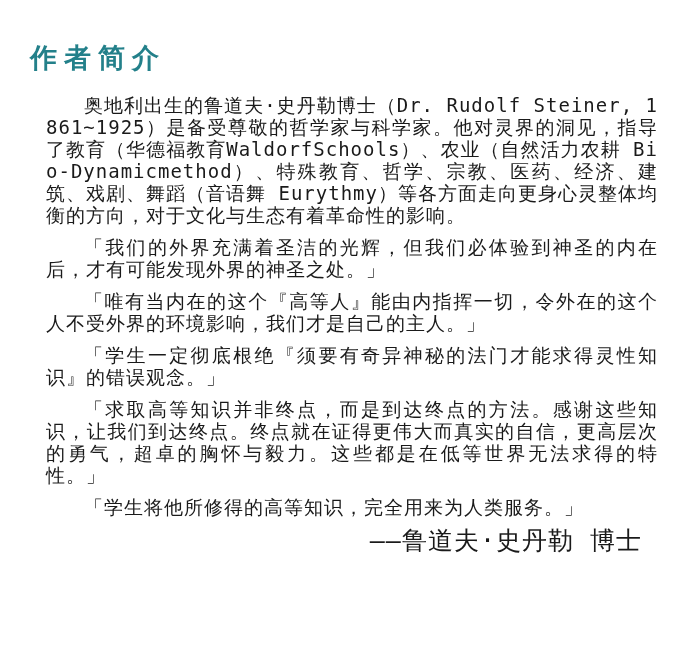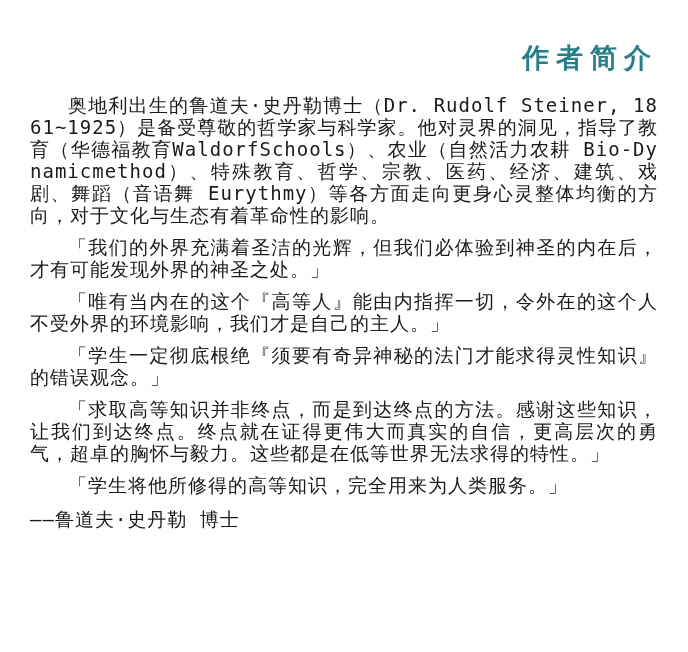--- a/index.html
+++ b/index.html
@@ -16,41 +16,42 @@
   }
   .page {
     box-sizing: border-box;
     width: 688px;
     height: 652px;
     padding: 42px 30px 0 30px;
     background: #ffffff;
   }
   .title {
     margin: 0 0 20px 0;
-    text-align: right;
+    text-align: left;
     font-family: "DejaVu Serif", "Liberation Serif", serif;
     font-size: 27px;
     font-weight: bold;
     letter-spacing: 7px;
     line-height: 32px;
   }
   .para {
-    margin: 0 0 10px 0;
+    margin: 0 0 10px 16px;
     font-size: 19px;
     line-height: 22px;
     letter-spacing: 1px;
     text-align: justify;
     text-indent: 2em;
     word-break: break-all;
   }
   .attribution {
     margin-top: 12px;
     padding-right: 16px;
+    text-align: right;
     text-indent: 0;
-    font-size: 19px;
+    font-size: 25px;
     line-height: 22px;
     letter-spacing: 1px;
   }
 </style>
 </head>
 <body style="color: rgb(26, 26, 26); background: rgb(255, 255, 255);">
 
 <div class="page">
   <h1 class="title" style="color: rgb(35, 128, 138);">作者简介</h1>
 

